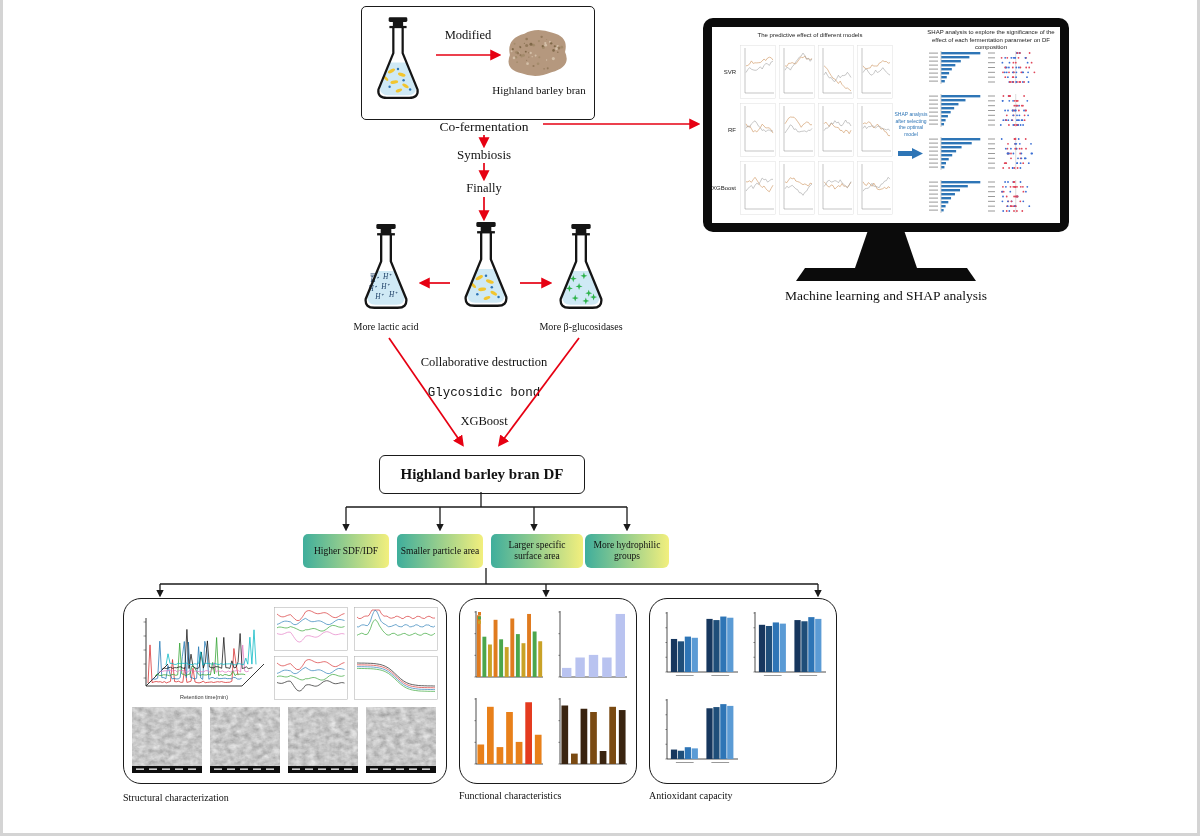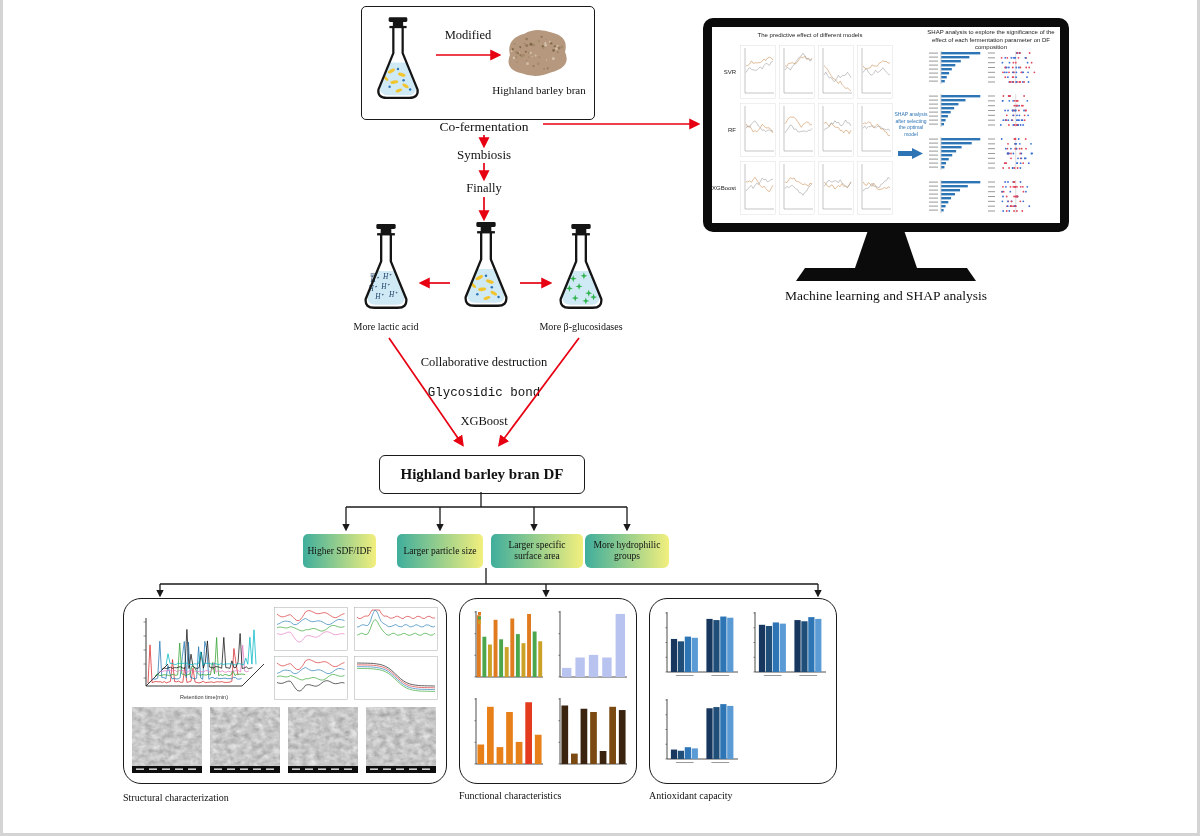--- a/index.html
+++ b/index.html
@@ -221,22 +221,22 @@
     </div>
   <div class="txt" id="lactic-lbl">More lactic acid</div>
   <div class="txt" id="gluco-lbl">More β-glucosidases</div>
 
   <div class="txt" id="collab-lbl">Collaborative destruction</div>
   <div class="txt" id="glyco-lbl">Glycosidic bond</div>
   <div class="txt" id="finally-lbl">XGBoost</div>
 
   <div id="df-box">Highland barley bran DF</div>
 
-  <div class="propbox" style="left: 300px; width: 73px; background: linear-gradient(90deg, rgb(63, 174, 156), rgb(242, 239, 125));">Higher SDF/IDF</div>
-  <div class="propbox" style="left: 394px; width: 86px; background: linear-gradient(90deg, rgb(63, 174, 156), rgb(242, 239, 125));">Larger particle size</div>
+  <div class="propbox" style="left: 300px; width: 86px; background: linear-gradient(90deg, rgb(63, 174, 156), rgb(242, 239, 125));">Higher SDF/IDF</div>
+  <div class="propbox" style="left: 394px; width: 86px; background: linear-gradient(90deg, rgb(63, 174, 156), rgb(242, 239, 125));">Smaller particle area</div>
   <div class="propbox" style="left: 488px; width: 92px; background: linear-gradient(90deg, rgb(63, 174, 156), rgb(242, 239, 125));">Larger specific surface area</div>
   <div class="propbox" style="left: 582px; width: 84px; background: linear-gradient(90deg, rgb(63, 174, 156), rgb(242, 239, 125)); border-radius: 6px;">More hydrophilic groups</div>
 
   <div class="panel" id="panel-structural" style="left:120px;width:322px;">
     <div class="mini" id="p3d" style="left:6px;top:5px;">
         <svg width="140" height="90">
           <line x1="16" y1="14" x2="16" y2="82" stroke="#222" stroke-width="0.9"></line>
           <line x1="16" y1="82" x2="112" y2="82" stroke="#222" stroke-width="0.9"></line>
           <line x1="112" y1="82" x2="134" y2="60" stroke="#222" stroke-width="0.9"></line>
           <line x1="16" y1="82" x2="38" y2="60" stroke="#222" stroke-width="0.9"></line>

